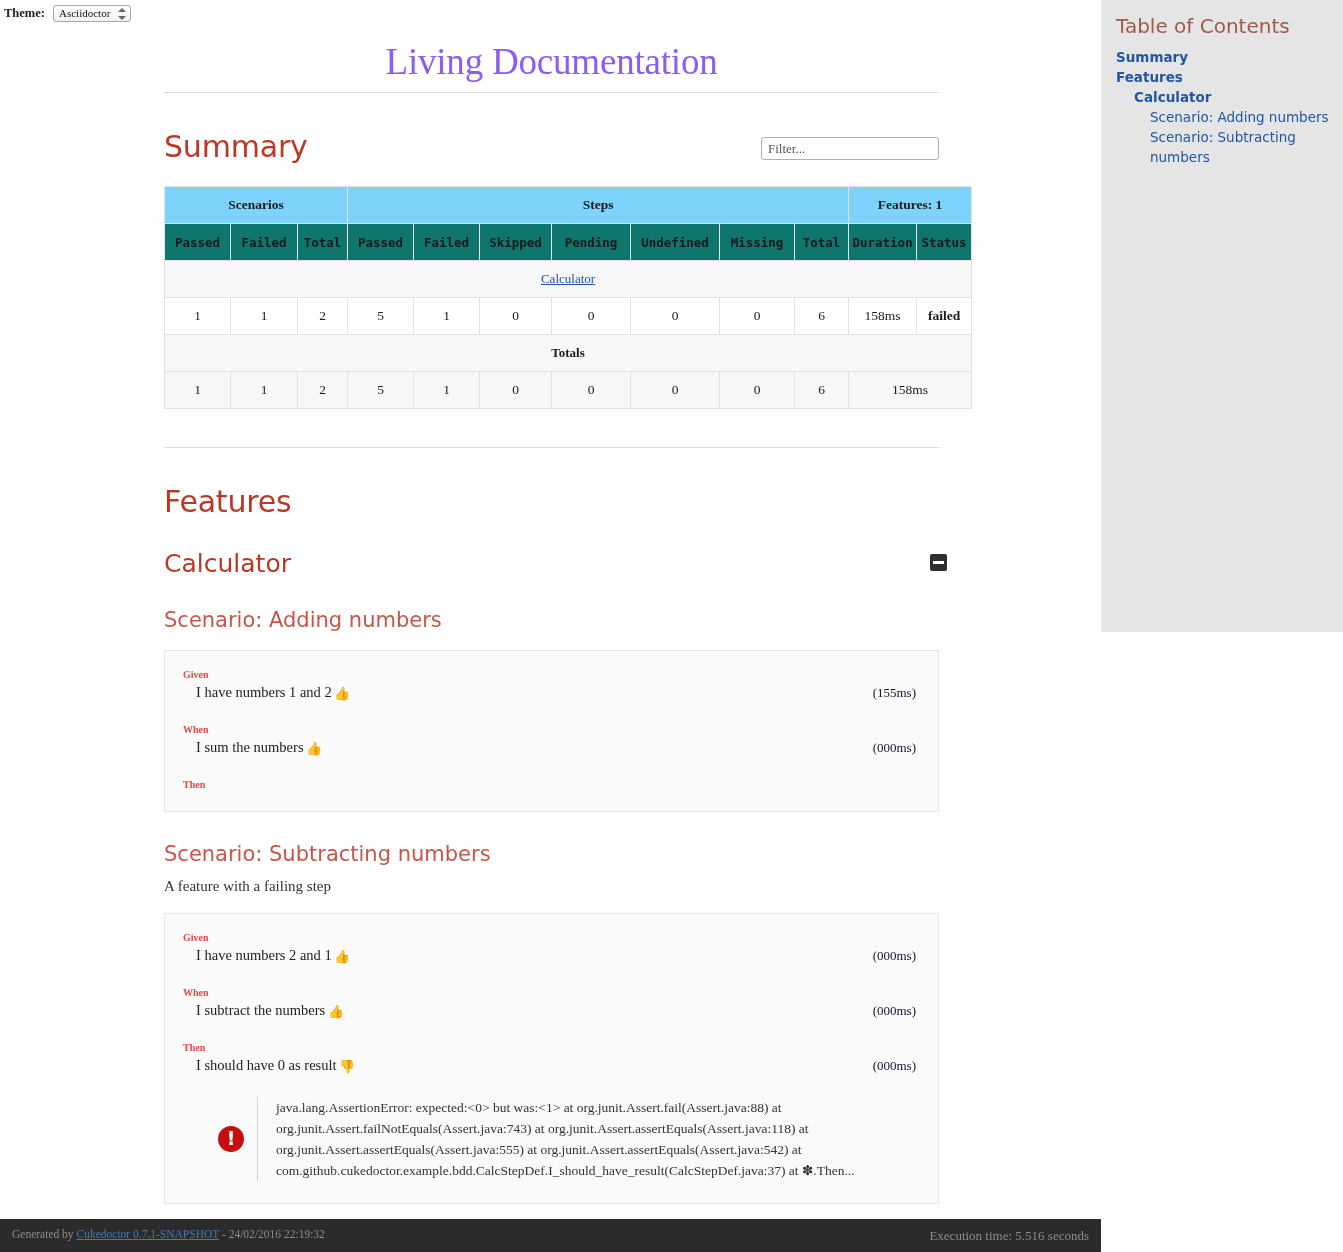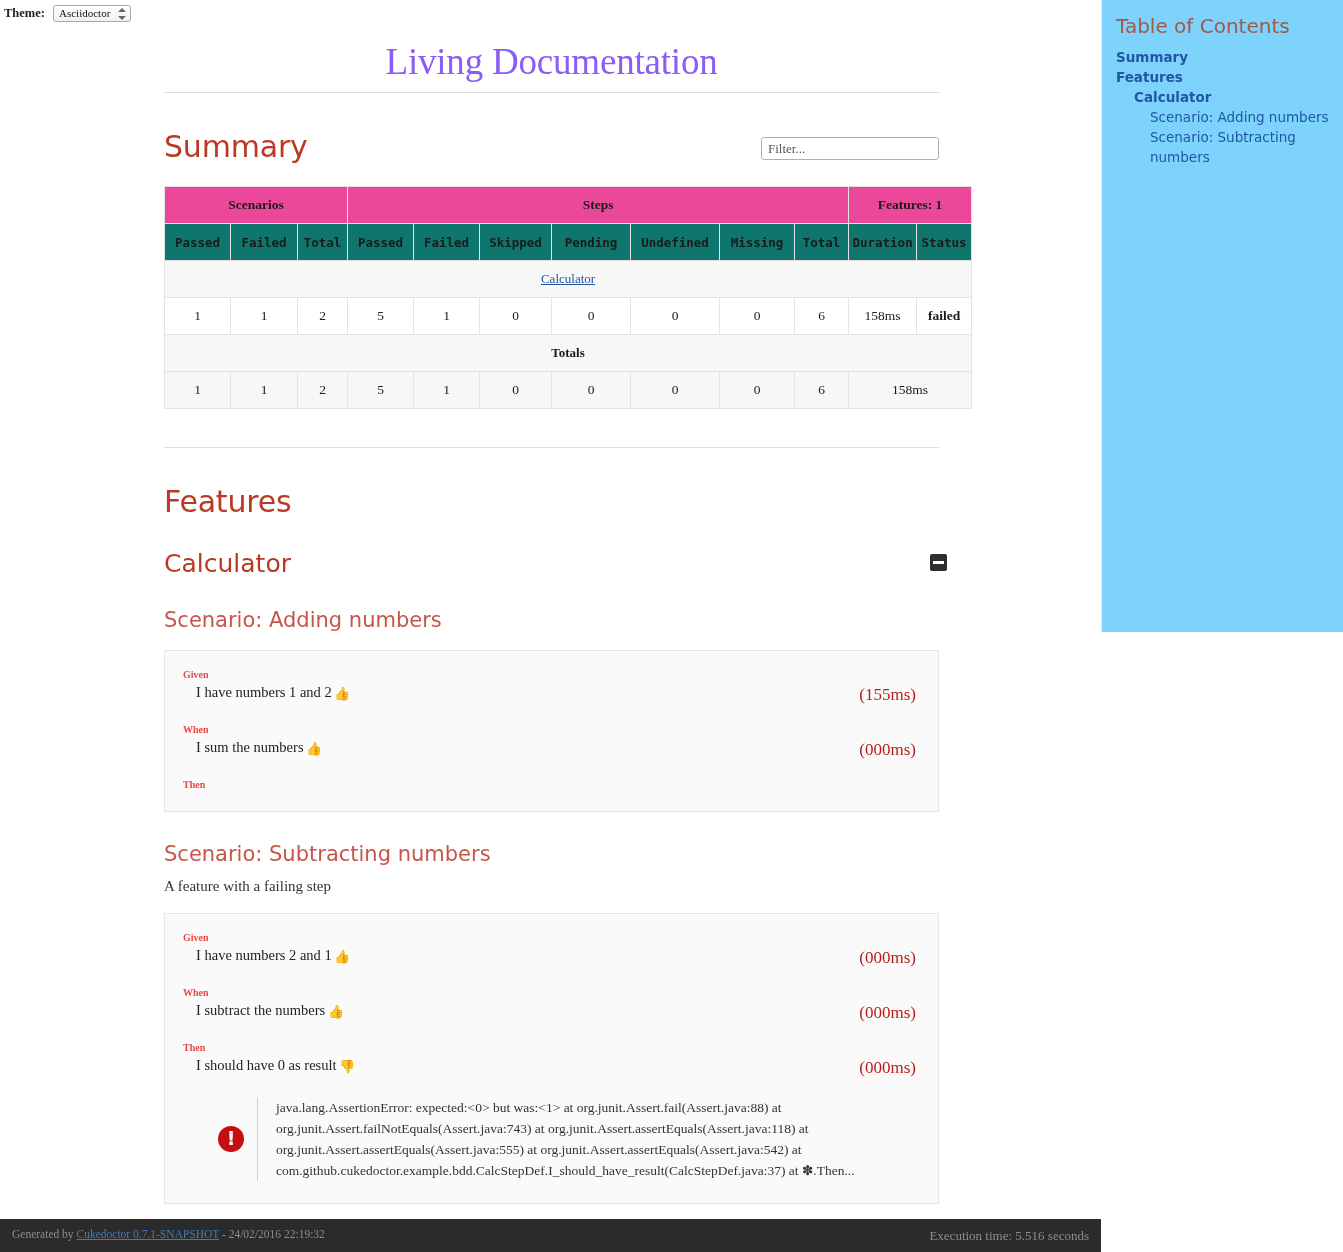--- a/index.html
+++ b/index.html
@@ -76,21 +76,21 @@
     border: 1px solid #dedede;
   }
   table.summary th, table.summary td {
     border: 1px solid #e3e3e3;
     text-align: center; vertical-align: middle;
     padding: 0; height: 37px;
     font-size: 13px; color: #1a1a1a;
     font-family: "Liberation Serif", serif;
   }
   table.summary th.grp {
-    font-weight: bold; font-size: 13.5px; background: #ec4899;
+    font-weight: bold; font-size: 13.5px; background: #7dd3fc;
   }
   table.summary th.col {
     font-family: "DejaVu Sans Mono", monospace;
     font-weight: bold; font-size: 12.5px; background: #0f766e;
   }
   td.featurename, td.totalslabel {
     background: #f7f7f7;
     font-family: "DejaVu Sans Mono", monospace; font-size: 12.5px;
   }
   td.featurename a { color: #2156a5; text-decoration: underline; }
@@ -148,21 +148,21 @@
     font-weight: bold; font-size: 10px; color: #ef4444;
     font-family: "Liberation Serif", serif; margin-bottom: 3px;
   }
   .step-line { position: relative; padding-left: 13px; }
   .step-text { font-size: 14.5px; color: #222; }
   .thumb { font-size: 13px; margin-left: 3px; vertical-align: -1px; }
   .thumb.up { color: #2e8b2e; }
   .thumb.down { color: #cc1f1f; }
   .step-dur {
     position: absolute; right: 0; top: 2px;
-    font-size: 17px; color: #b91c1c;
+    font-size: 13px; color: #0f172a;
     font-family: "Liberation Serif", serif;
   }
   .step-mid { margin-top: 22px; }
 
   
   .error-box {
     display: flex; align-items: center;
     margin: 22px 0 4px 22px;
   }
   .err-icon-cell { width: 52px; display: flex; justify-content: center; }
@@ -176,21 +176,21 @@
   .err-text {
     border-left: 1px solid #cfcfcf; padding-left: 18px;
     font-size: 13.5px; line-height: 21px; color: #333;
     max-width: 634px;
   }
 
   
   .toc {
     position: absolute; left: 1101px; top: 0;
     width: 242px; height: 632px;
-    background: #7dd3fc; border-left: 1px solid #efefed;
+    background: #e5e5e5; border-left: 1px solid #efefed;
     padding: 14px 0 0 14px;
   }
   .toc-title {
     font-family: "DejaVu Sans", sans-serif;
     font-weight: 400; font-size: 20px; color: #a05a4a;
     margin: 0 0 9px 0;
   }
   .toc ul { list-style: none; margin: 0; padding: 0; }
   .toc li { margin: 0; padding: 0; }
   .toc a {

